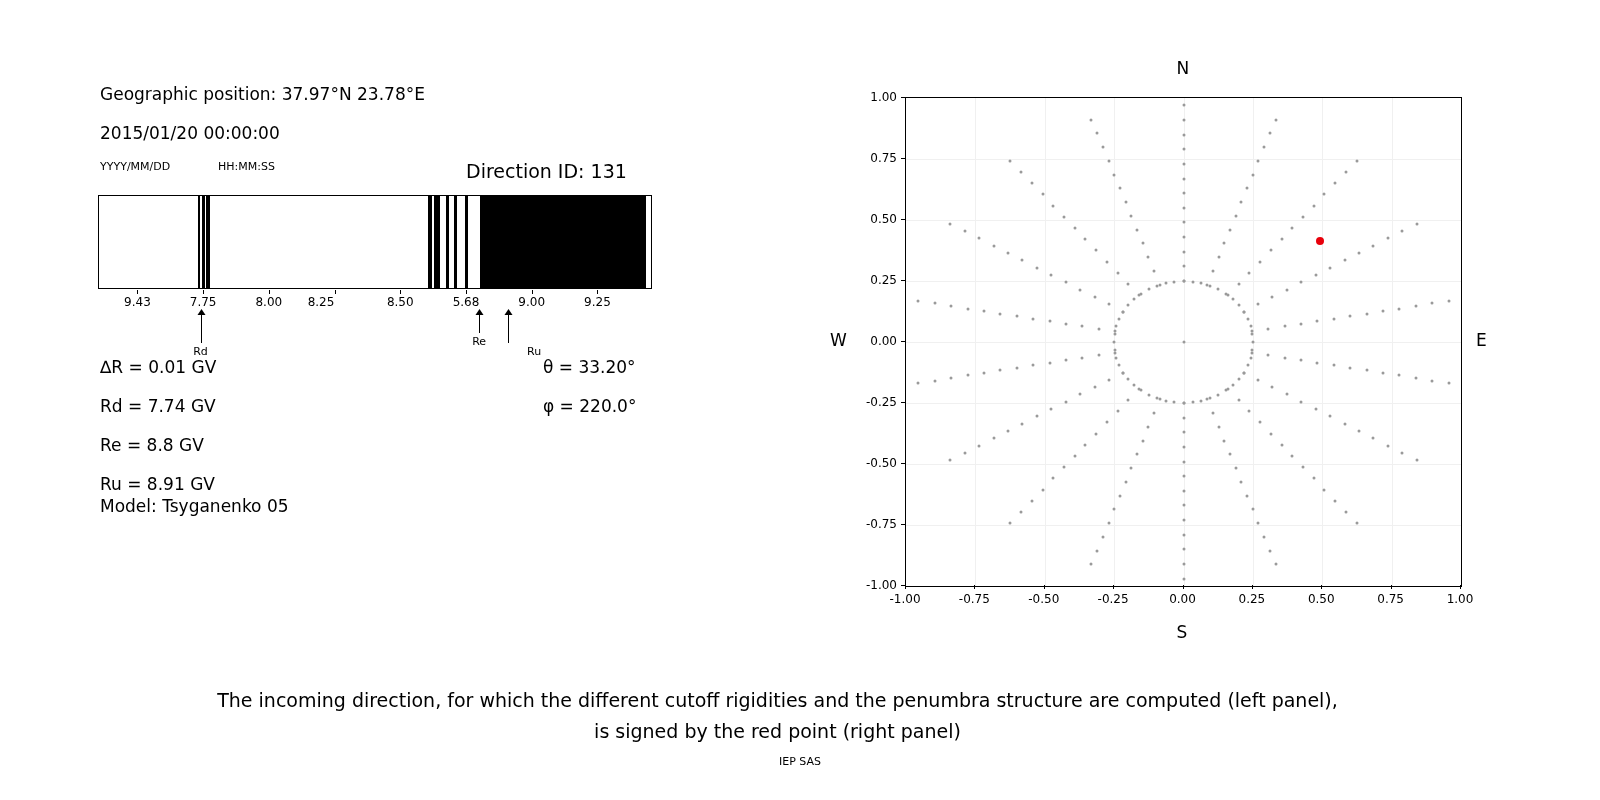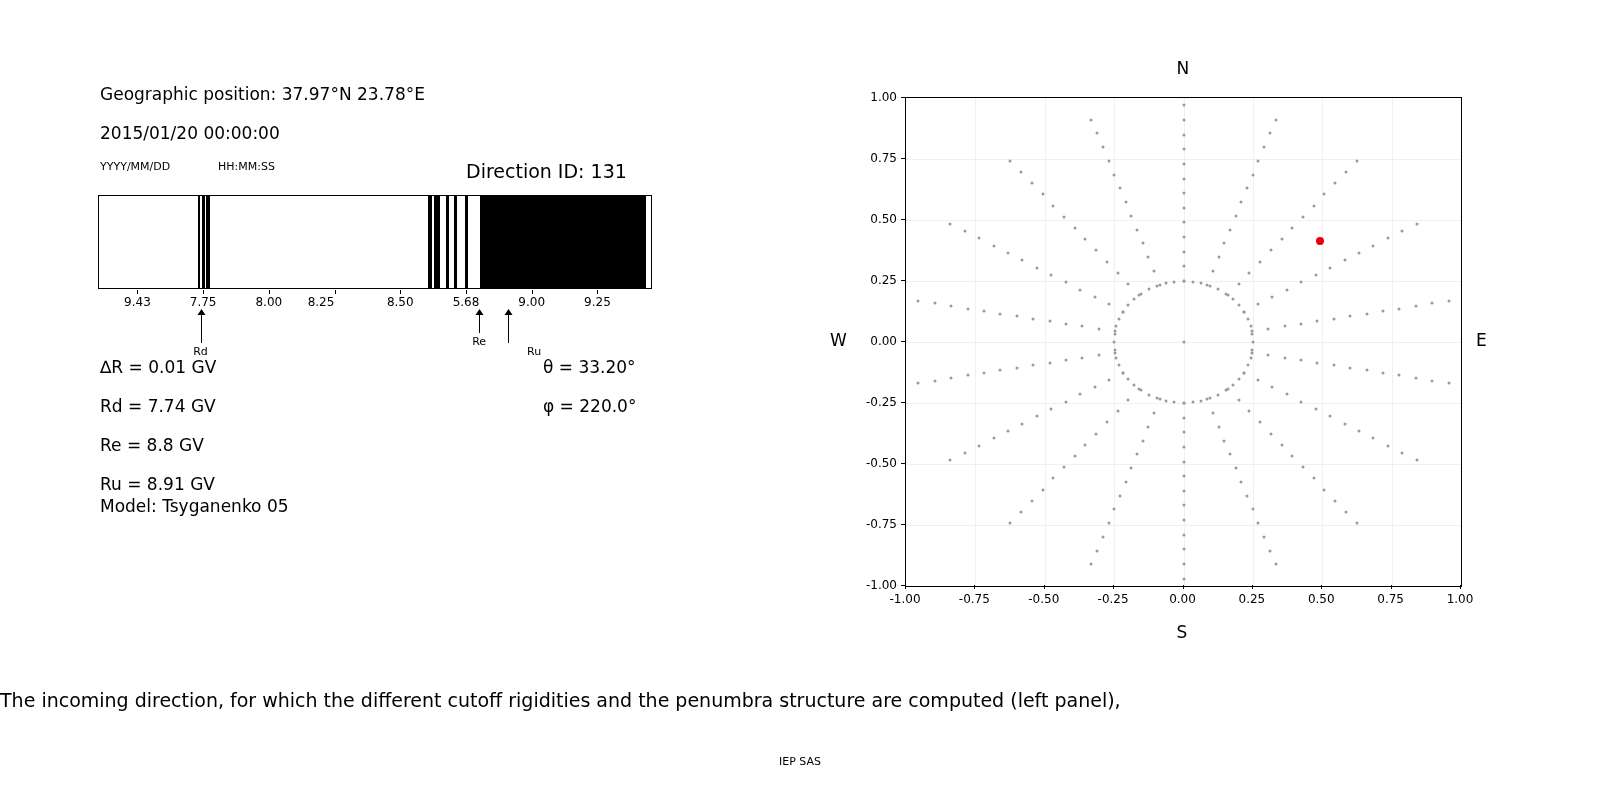--- a/index.html
+++ b/index.html
@@ -174,20 +174,21 @@
     position: absolute;
     font-size: 17px;
     white-space: nowrap;
   }
 
   
   #caption {
     position: absolute;
     left: 0; top: 685px;
     width: 1555px;
+    text-align: center;
     font-size: 19px;
     line-height: 1.65;
   }
   #footer {
     position: absolute;
     left: 0; top: 755px;
     width: 1600px;
     text-align: center;
     font-size: 11px;
   }
@@ -593,14 +594,15 @@
       <div class="ax-tick-y" style="left: 47px; width: 50px; top: 97px;">1.00</div>
       <div class="compass" style="left: 376.5px; top: 58px;">N</div>
       <div class="compass" style="left: 376.5px; top: 622px;">S</div>
       <div class="compass" style="left: 30px; top: 330px;">W</div>
       <div class="compass" style="left: 676px; top: 330px;">E</div>
     </div>
 </div>
 
 <div id="caption">
   <div>The incoming direction, for which the different cutoff rigidities and the penumbra structure are computed (left panel),</div>
+  <div>is signed by the red point (right panel)</div>
 </div>
 <div id="footer">IEP SAS</div>
 
 </body></html>

